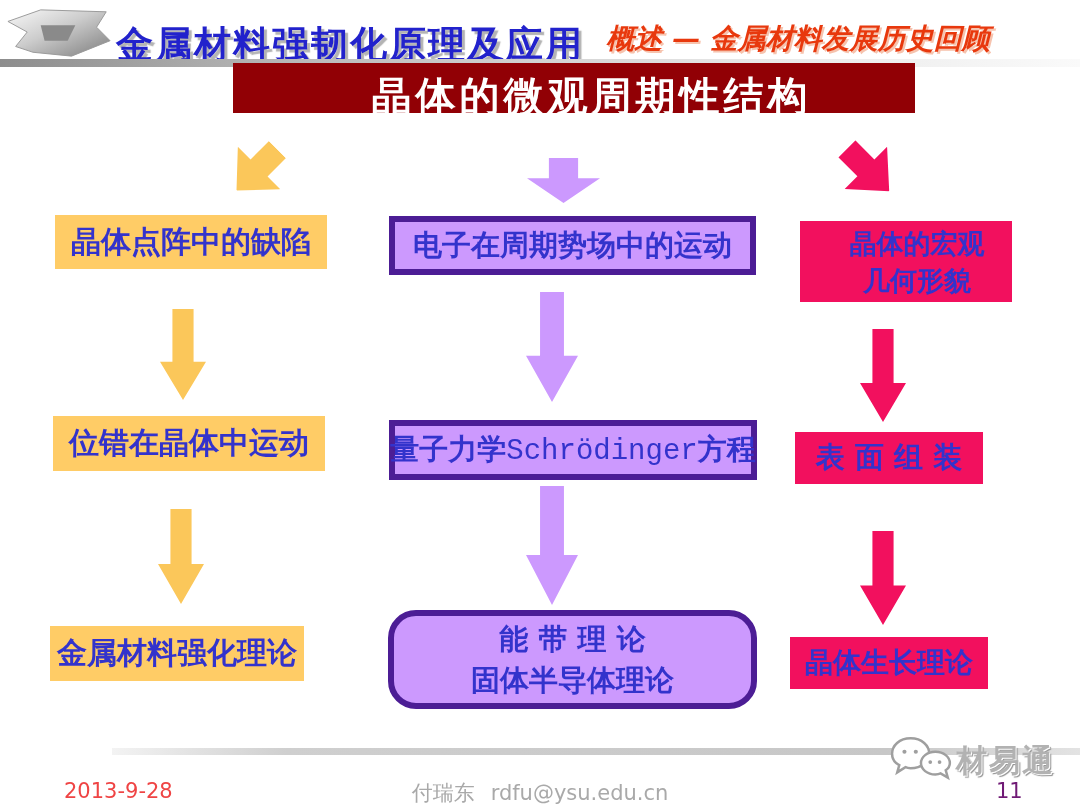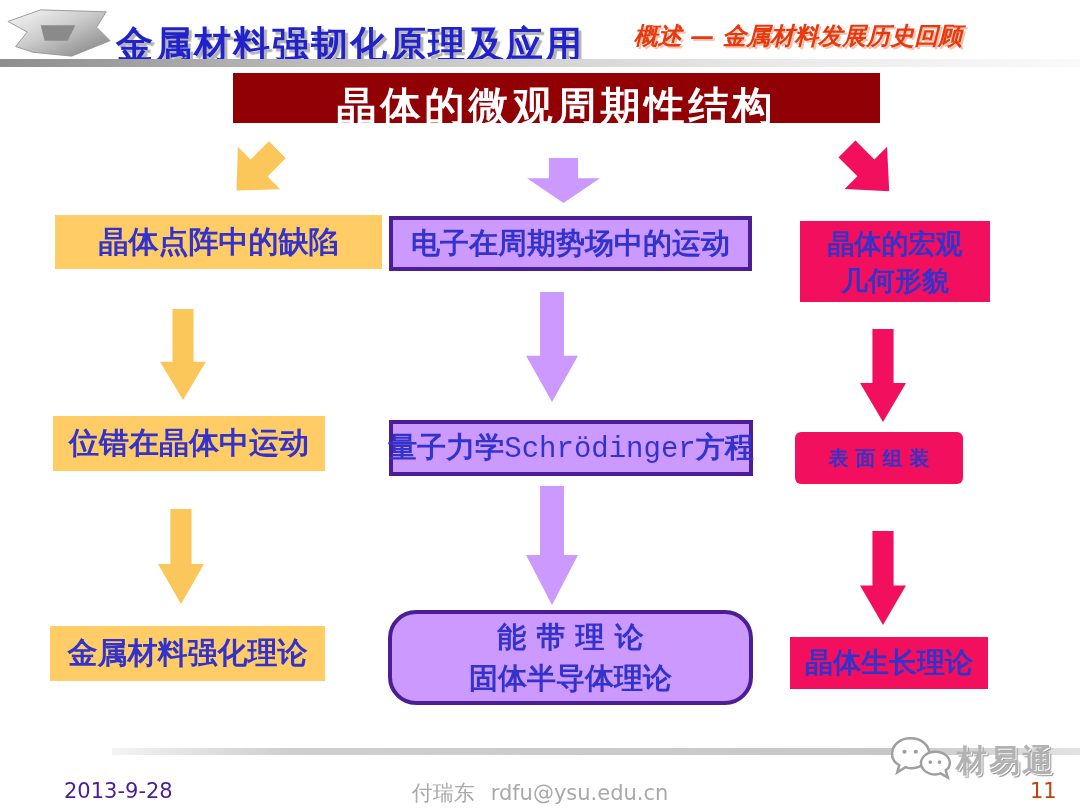--- a/index.html
+++ b/index.html
@@ -12,52 +12,52 @@
 
   
   .logo{position:absolute;left:6px;top:6px;width:106px;height:54px;}
   .header-title{
     position:absolute;left:116px;top:20px;font-size:37px;font-weight:bold;
     color:#2222cc;letter-spacing:2px;white-space:nowrap;
     text-shadow:3px 3px 1px #b3b3b3;
   }
   .header-subtitle{
     position:absolute;left:596px;top:20px;width:404px;text-align:center;
-    font-size:24px;font-weight:bold;font-style:italic;color:#e8380d;
+    font-size:28px;font-weight:bold;font-style:italic;color:#e8380d;
     font-family:"DejaVu Serif","Liberation Serif",serif;white-space:nowrap;
     text-shadow:2px 2px 0 #f6c3ae;
   }
   .top-bar{
     position:absolute;left:0;top:59px;width:1080px;height:8px;
     background:linear-gradient(to right,#8d8d8d 0%,#bdbdbd 30%,#e8e8e8 70%,#fafafa 100%);
   }
 
   
   .banner{
-    position:absolute;left:233px;top:73px;width:647px;height:50px;
+    position:absolute;left:233px;top:63px;width:647px;height:50px;
     background:#910005;color:#ffffff;font-size:40px;font-weight:bold;
-    text-align:center;line-height:67px;letter-spacing:4px;white-space:nowrap;
+    text-align:center;line-height:67px;letter-spacing:4px;white-space:nowrap;padding-left:35px;
   }
 
   
   .box{
     position:absolute;display:flex;align-items:center;justify-content:center;
     font-weight:bold;color:#3333cc;text-align:center;white-space:nowrap;
   }
   .box.orange{background:#ffcc66;}
-  .box.purple{background:#cc99fe;border:4px solid #4c1d95;}
+  .box.purple{background:#cc99fe;border:6px solid #4c1d95;}
   .box.pink{background:#f2105e;}
 
-  #box-l1{left:55px;top:215px;width:327px;height:54px;font-size:30px;}
+  #box-l1{left:55px;top:215px;width:272px;height:54px;font-size:30px;}
   #box-m1{left:389px;top:216px;width:355px;height:47px;font-size:29px;}
-  #box-r1{left:800px;top:221px;width:190px;height:81px;font-size:27px;line-height:37px;}
+  #box-r1{left:800px;top:221px;width:190px;height:81px;font-size:27px;line-height:37px;padding-left:22px;}
   #box-l2{left:53px;top:416px;width:272px;height:55px;font-size:30px;}
   #box-m2{left:389px;top:420px;width:356px;height:48px;font-size:29px;}
-  #box-r2{left:795px;top:432px;width:168px;height:52px;font-size:20px;border-radius:6px;}
-  #box-l3{left:50px;top:626px;width:275px;height:55px;font-size:30px;}
+  #box-r2{left:795px;top:432px;width:188px;height:52px;font-size:29px;}
+  #box-l3{left:50px;top:626px;width:254px;height:55px;font-size:30px;}
   #box-m3{left:388px;top:610px;width:357px;height:87px;font-size:29px;line-height:41px;border-radius:28px;}
   #box-r3{left:790px;top:637px;width:198px;height:52px;font-size:28px;}
 
   .latin{font-family:Liberation Mono, monospace;font-weight:normal;}
 
   
   .arrow{position:absolute;}
   .arrow .shape{width:100%;height:100%;}
   .arr-down{clip-path:polygon(27% 0,73% 0,73% 58%,100% 58%,50% 100%,0 58%,27% 58%);}
   .arr-stub{clip-path:polygon(30% 0,70% 0,70% 45%,100% 45%,50% 100%,0 45%,30% 45%);}
@@ -82,24 +82,24 @@
     position:absolute;left:112px;top:748px;width:968px;height:7px;
     background:linear-gradient(to right,#f3f3f3,#cfcfcf 18%,#c7c7c7 80%,#e3e3e3);
   }
   .wm-logo{position:absolute;left:890px;top:735px;width:64px;height:50px;}
   .wm-text{
     position:absolute;left:956px;top:740px;font-size:31px;font-weight:bold;
     color:#b2b2b2;letter-spacing:2px;white-space:nowrap;
     text-shadow:1px 1px 0 #ffffff,2px 2px 1px #909090;
     font-family:Liberation Mono, monospace;
   }
-  .footer-date{position:absolute;left:64px;top:779px;font-size:21px;color:#4c1d95;}
+  .footer-date{position:absolute;left:64px;top:779px;font-size:21px;color:#ef4444;}
   .footer-center{position:absolute;left:0;top:779px;width:1080px;text-align:center;font-size:21px;color:#a9a9a9;white-space:nowrap;}
   .footer-center .email{margin-left:16px;}
-  .footer-page{position:absolute;left:1030px;top:779px;font-size:21px;color:#c2410c;}
+  .footer-page{position:absolute;left:996px;top:779px;font-size:21px;color:#701a75;}
 </style>
 </head>
 <body>
 
 <div class="slide">
 
   <svg class="logo" viewBox="0 0 110 56">
     <defs>
       <linearGradient id="silver" x1="0" y1="0" x2="1" y2="1">
         <stop offset="0" stop-color="#f9f9f9"></stop>

